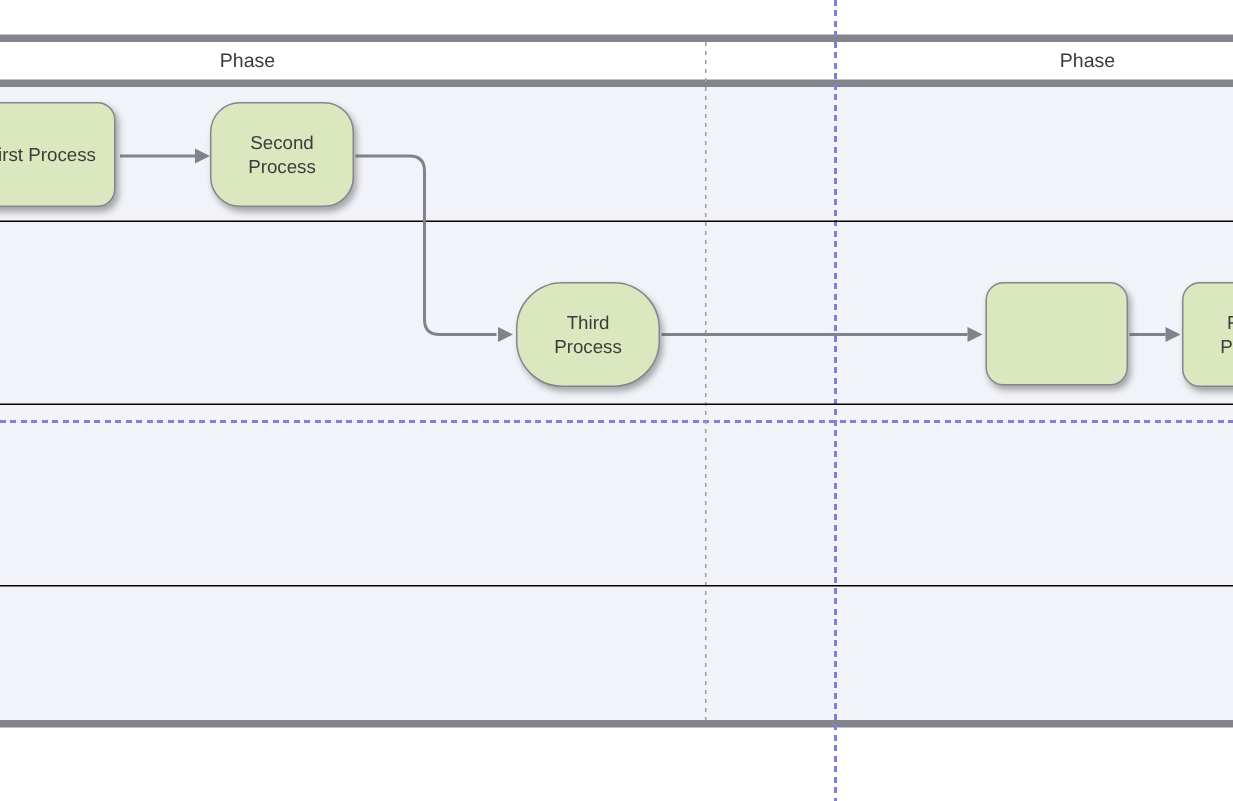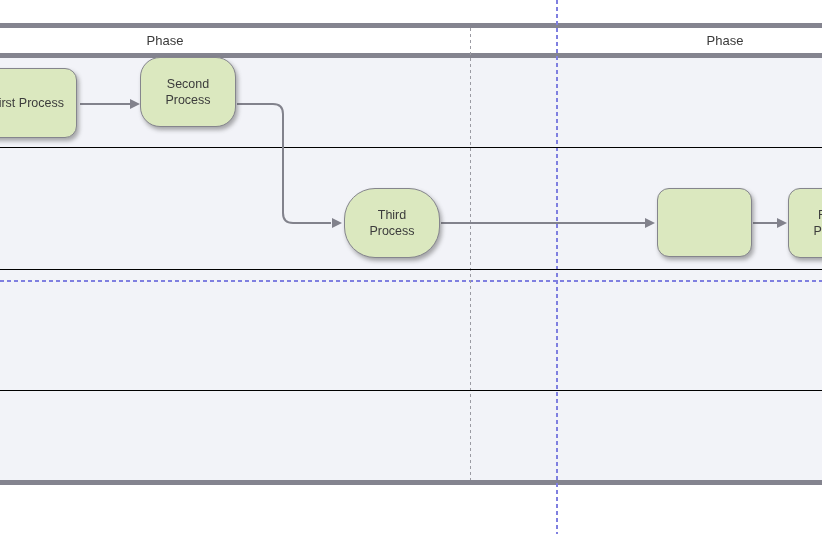--- a/index.html
+++ b/index.html
@@ -49,21 +49,21 @@
   .node{
     position:absolute;z-index:5;box-sizing:border-box;
     background:#dbe8bf;border:1.5px solid #85858d;border-radius:12px;
     box-shadow:2px 3px 4px rgba(70,70,70,.45);
     display:flex;align-items:center;justify-content:center;text-align:center;
     font-size:12.5px;line-height:1.3;color:#3c3c3c;
   }
   .node .lbl{display:block;max-width:74px;}
   .node.one-line .lbl{max-width:none;white-space:nowrap;}
   .node.n-first{left:-22px;top:68px;width:99px;height:70px;}
-  .node.n-second{left:140px;top:57px;width:96px;height:70px;border-radius:20px;}
+  .node.n-second{left:140px;top:68px;width:96px;height:70px;border-radius:20px;}
   .node.n-third{left:344px;top:188px;width:96px;height:70px;border-radius:31px;}
   .node.n-blank{left:657px;top:188px;width:95px;height:69px;}
   .node.n-fourth{left:788px;top:188px;width:96px;height:70px;}
 </style>
 </head>
 <body>
 
 <div class="canvas">
 
   <div class="lane-body"></div>

